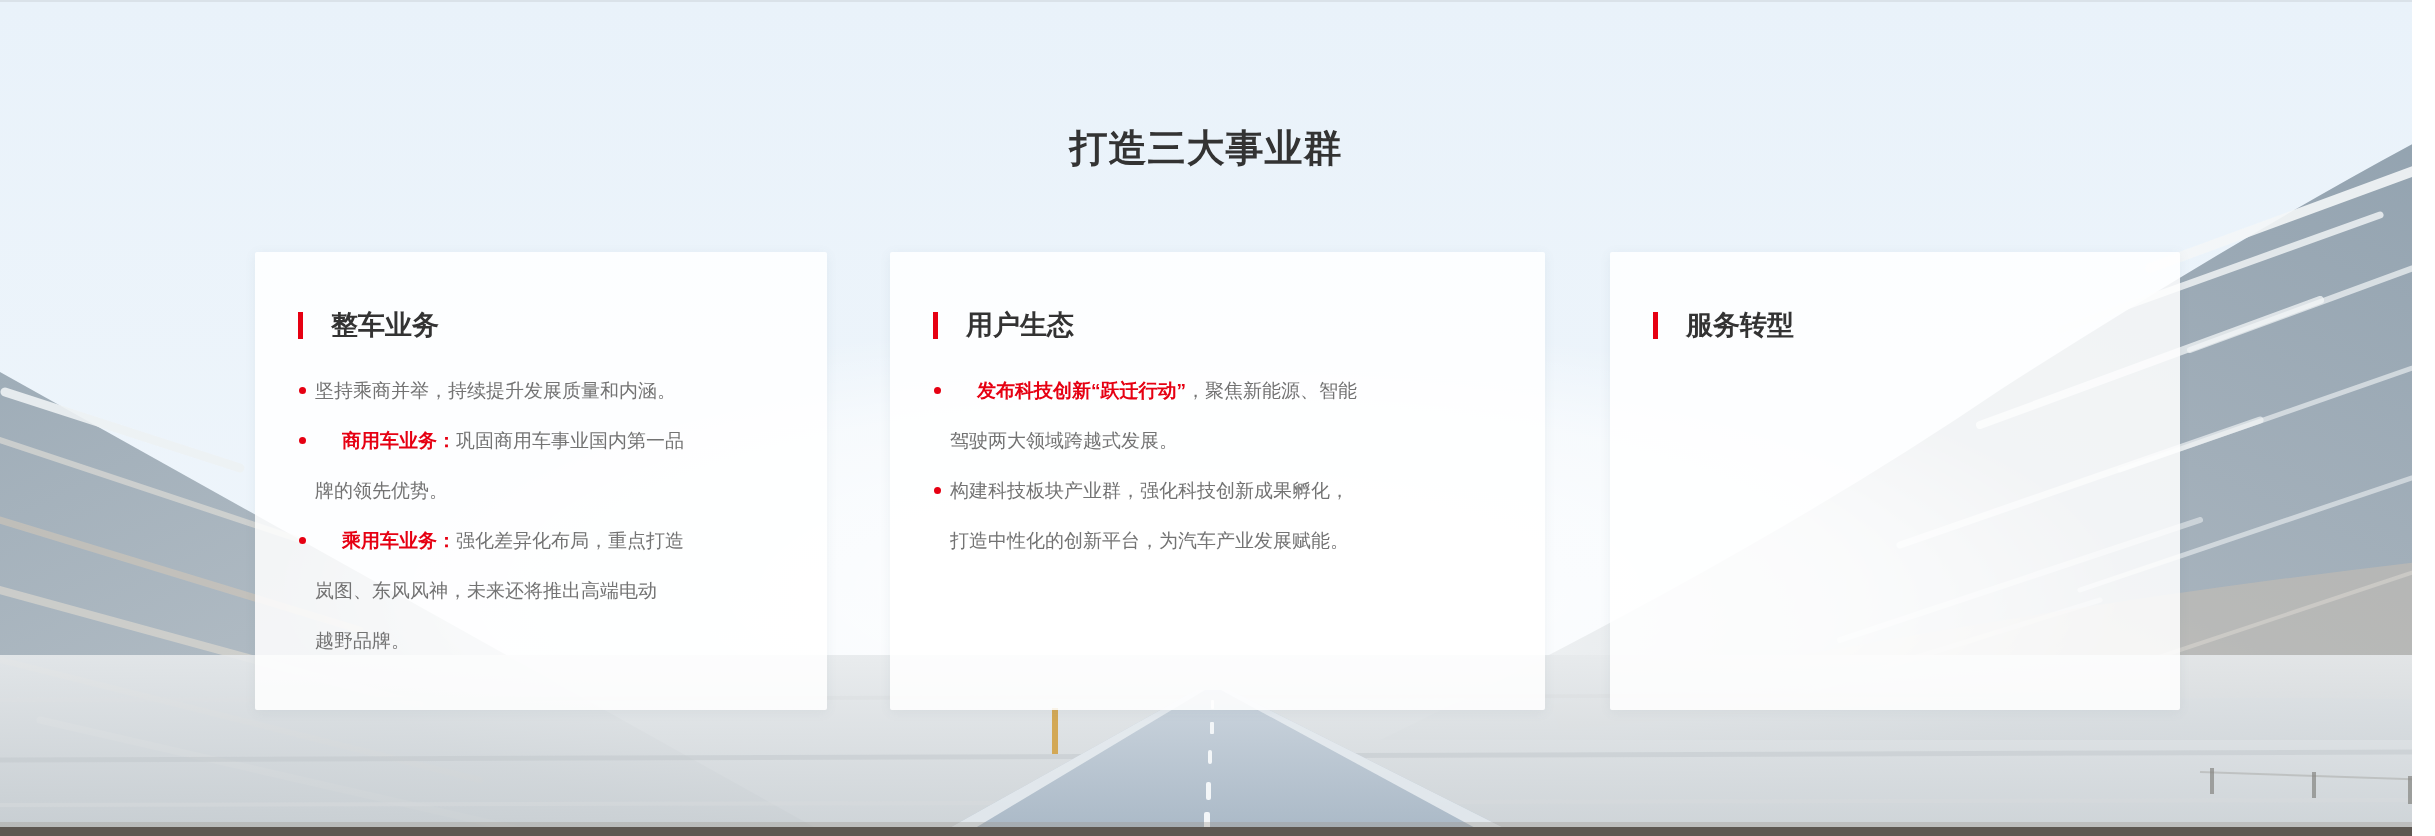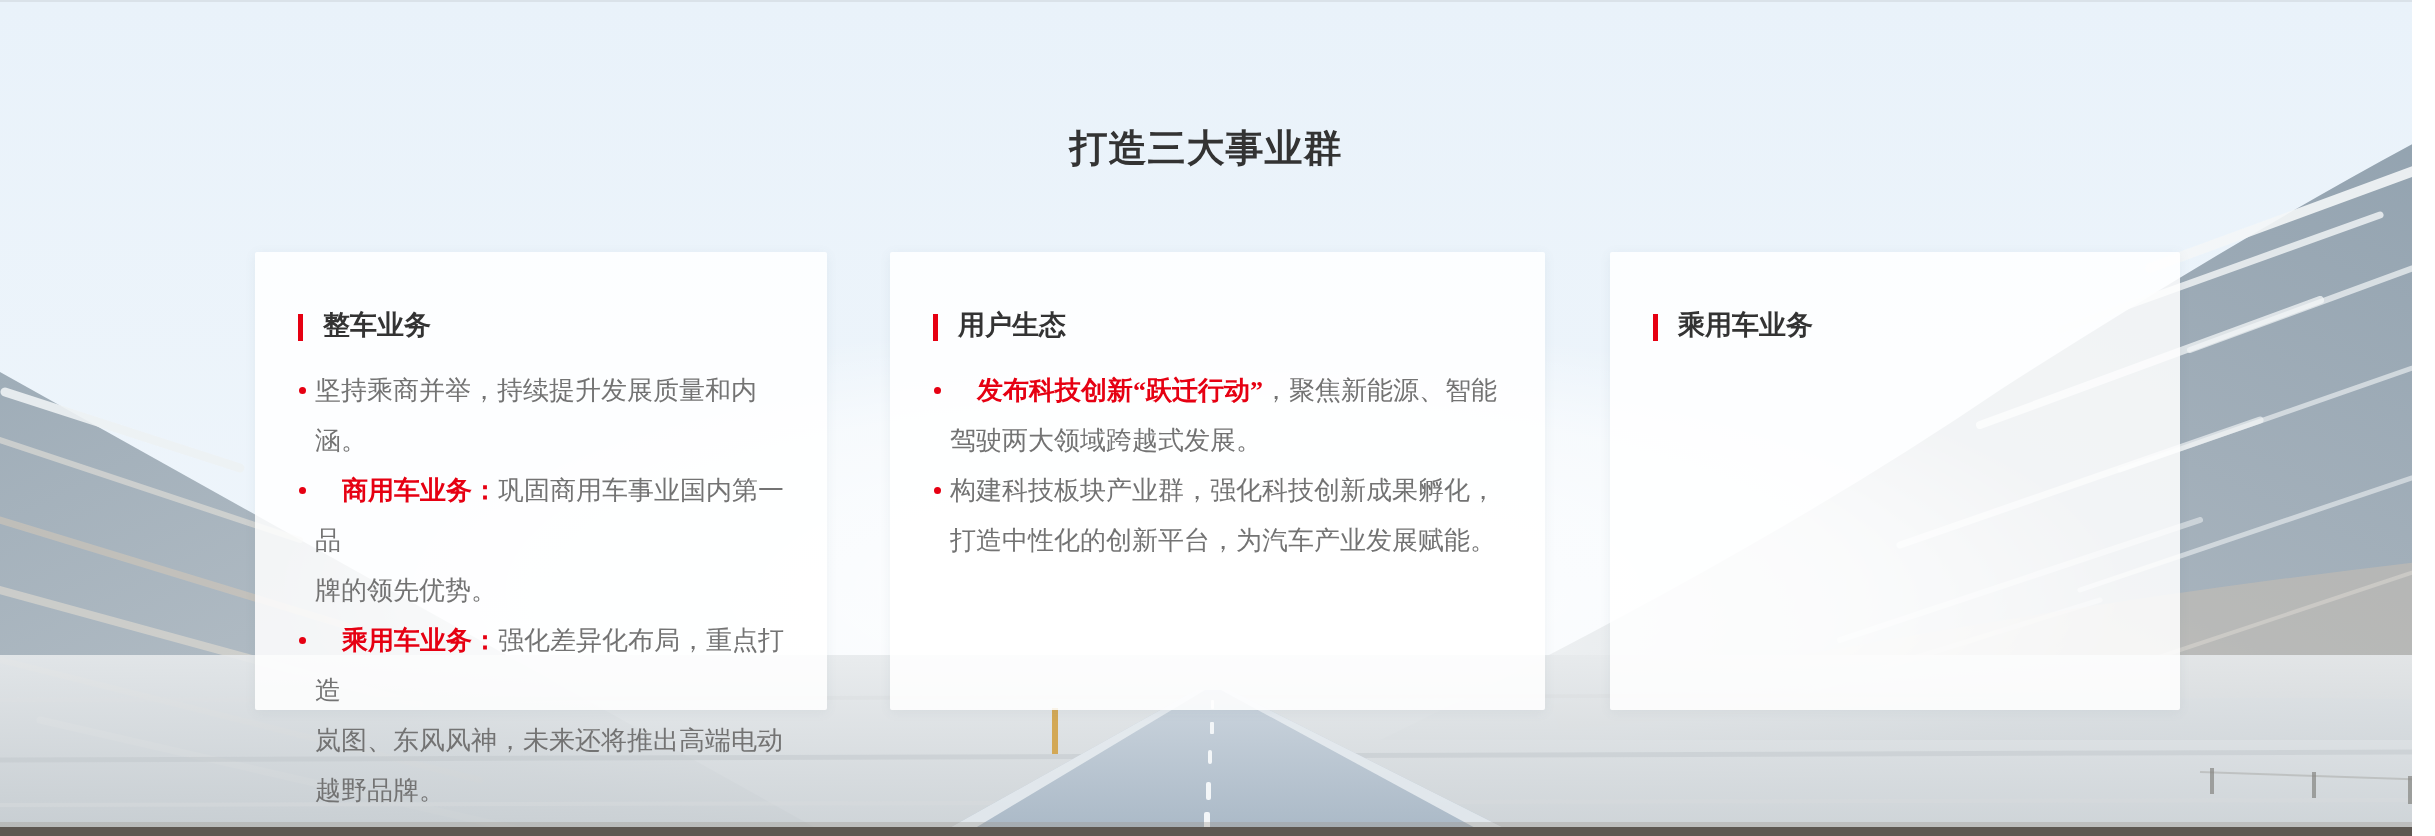--- a/index.html
+++ b/index.html
@@ -15,25 +15,25 @@
   }
   .card{
     position:absolute;top:252px;height:458px;box-sizing:border-box;
     background:var(--cardbg,rgba(255,255,255,0.86));
     border-radius:2px;padding:58px 40px 0 60px;
     box-shadow:0 2px 12px rgba(90,110,130,0.08);
   }
   .card.c1{left:255px;width:572px}
   .card.c2{left:890px;width:655px}
   .card.c3{left:1610px;width:570px}
-  .head{display:flex;align-items:flex-end;gap:20px;margin-left:-17px;}
+  .head{display:flex;align-items:center;gap:28px;margin-left:-17px;}
   .bar{width:5px;height:27px;background:var(--red,#e60012);flex:0 0 auto;}
   .head h2{margin:0;font-size:27px;line-height:31px;font-weight:bold;color:var(--heading,#333333);}
   .bullets{margin-top:25px;}
-  .bullet{position:relative;font-size:26px;line-height:50px;color:var(--body,#737373);font-family:Liberation Serif, serif;}
+  .bullet{position:relative;font-size:19px;line-height:50px;color:var(--body,#737373);}
   .dot{position:absolute;left:-16px;top:21px;width:7px;height:7px;border-radius:50%;background:var(--red,#e60012);}
   .seg{white-space:pre-line;}
   .seg.red{color:var(--red,#e60012);font-weight:bold;margin-left:27px;}
 </style>
 </head>
 <body>
 
 <div class="stage">
 
   <svg class="bg" viewBox="0 0 2435 836" preserveAspectRatio="none" aria-hidden="true">
@@ -153,18 +153,18 @@
         <div class="bullets">
           <div class="bullet"><span class="dot"></span><span class="seg red">发布科技创新“跃迁行动”</span><span class="seg">，聚焦新能源、智能
 驾驶两大领域跨越式发展。</span></div>
           <div class="bullet"><span class="dot"></span><span class="seg">构建科技板块产业群，强化科技创新成果孵化，
 打造中性化的创新平台，为汽车产业发展赋能。</span></div>
         </div>
       </section>
       <section class="card c3">
         <div class="head">
           <span class="bar"></span>
-          <h2>乘用车业务</h2>
+          <h2>服务转型</h2>
         </div>
       </section>
     </div>
 
 </div>
 
 </body></html>

